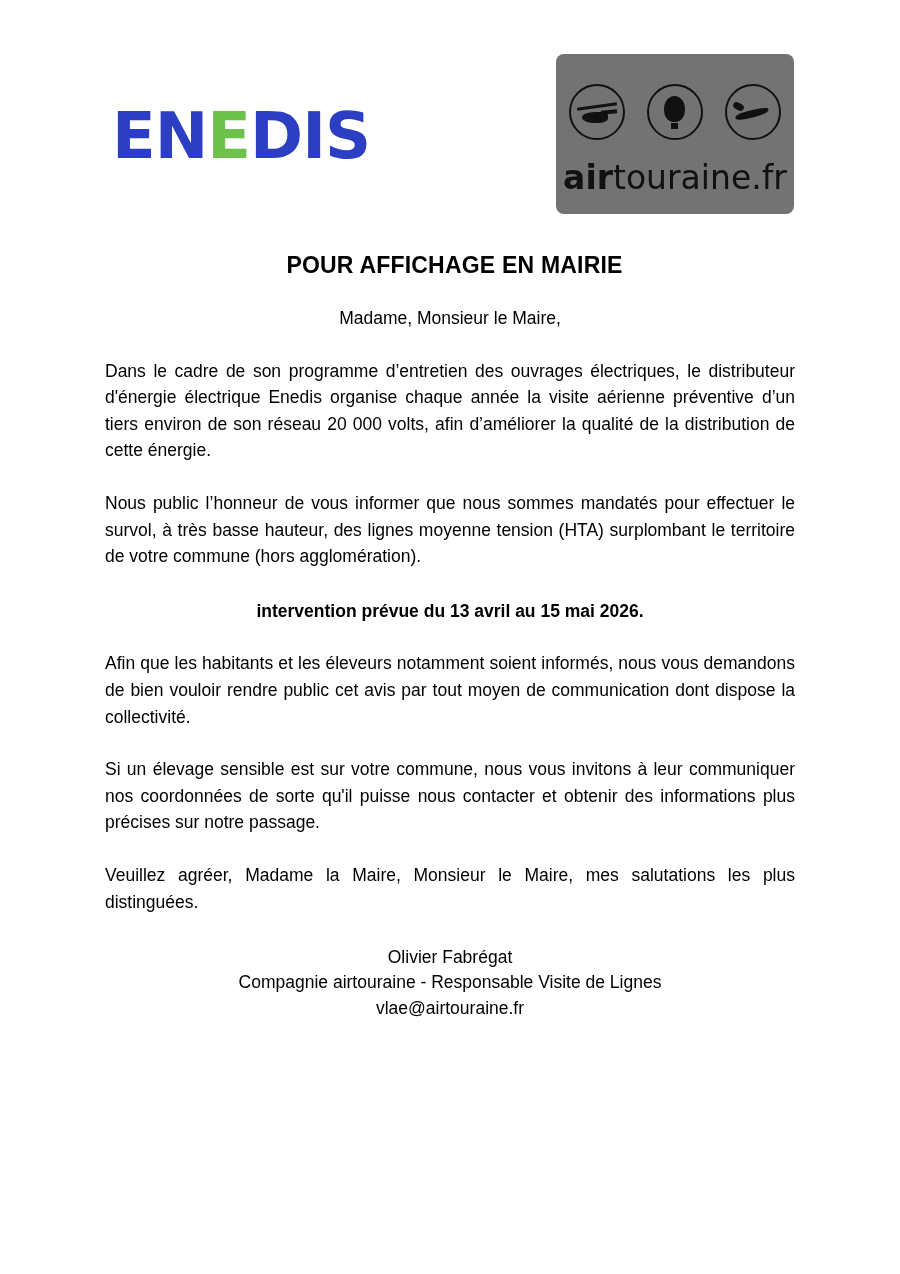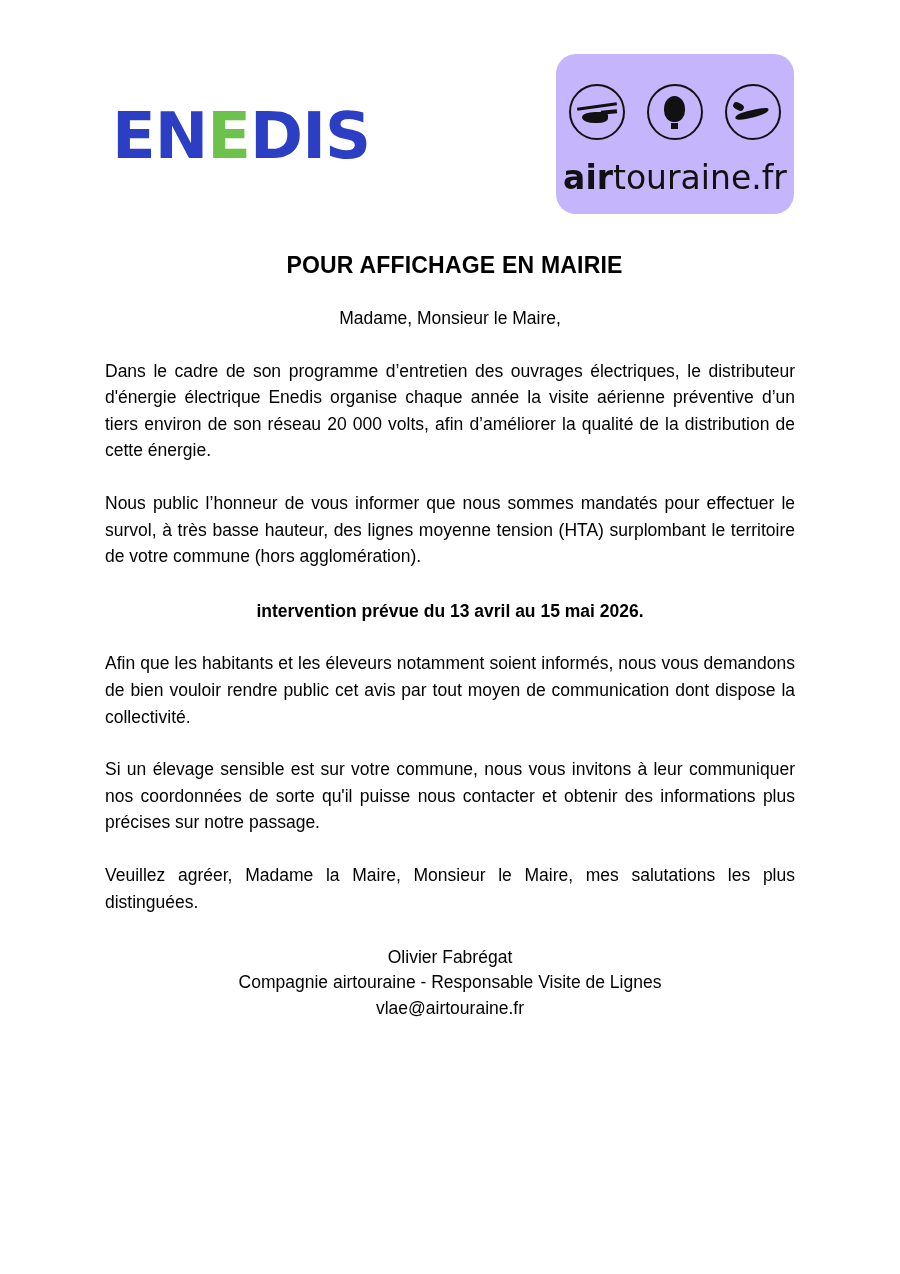--- a/index.html
+++ b/index.html
@@ -40,22 +40,22 @@
   }
   .enedis-logo .b { color: #2b3ec4; }
   .enedis-logo .g { color: #6cc24a; }
 
   .airtouraine {
     position: absolute;
     left: 556px;
     top: 54px;
     width: 238px;
     height: 160px;
-    background: #c4b5fd;
-    border-radius: 20px;
+    background: #737373;
+    border-radius: 8px;
   }
   .at-icons {
     position: absolute;
     top: 30px;
     left: 0;
     width: 100%;
     display: flex;
     justify-content: center;
     gap: 22px;
   }

